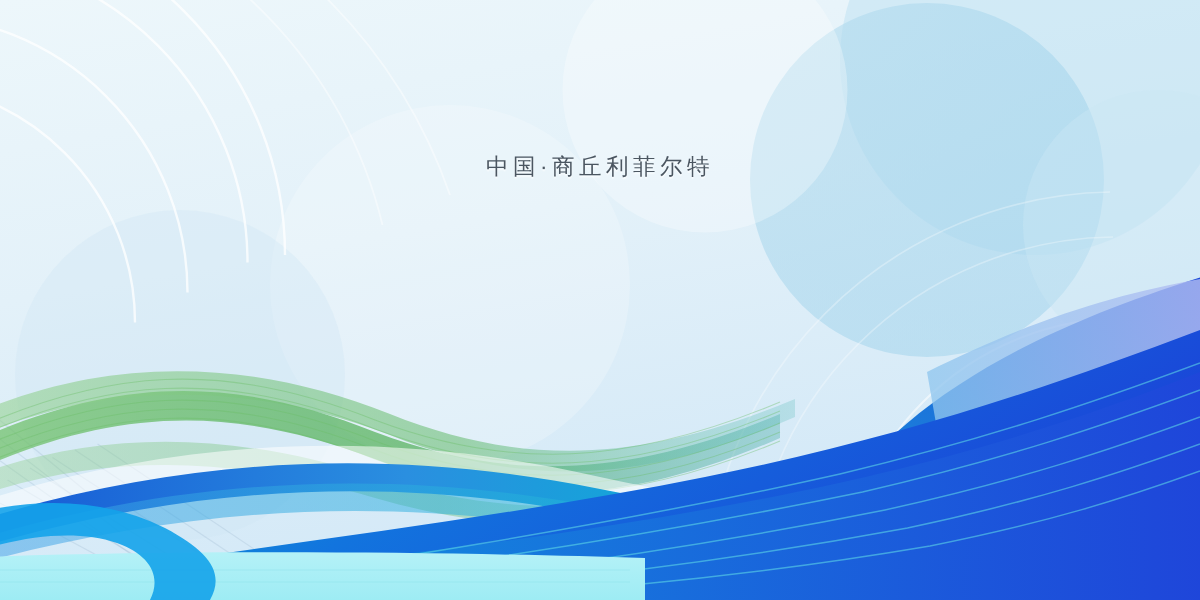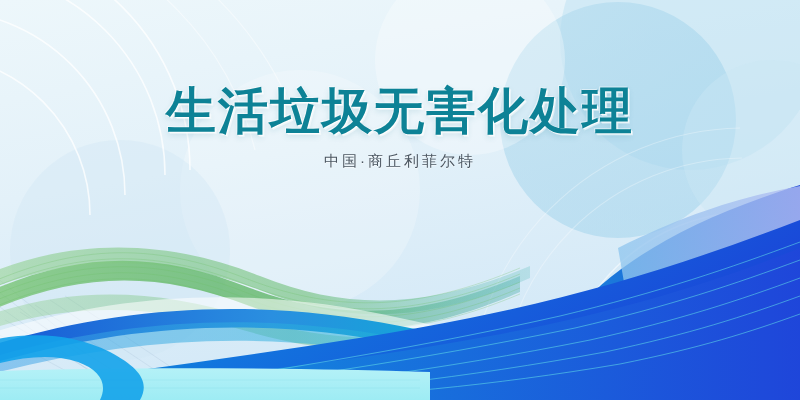--- a/index.html
+++ b/index.html
@@ -217,17 +217,16 @@
         <path d="M 0 380 L 420 380"></path>
         <path d="M 0 388 L 420 388"></path>
       </g>
 
       <path d="M -30 346 C 20 330, 70 332, 110 352 C 140 368, 150 382, 140 400
                L 100 400 C 108 384, 100 370, 78 362 C 48 352, 10 358, -30 372 Z" fill="#14a3ea" opacity="0.9"></path>
     </g>
   </svg>
 
   <div class="content">
-    <div class="title-line title-line-1">生活垃圾无害化处理</div>
     <div class="subtitle">中国·商丘利菲尔特</div>
   </div>
 
 </div>
 
 </body></html>

